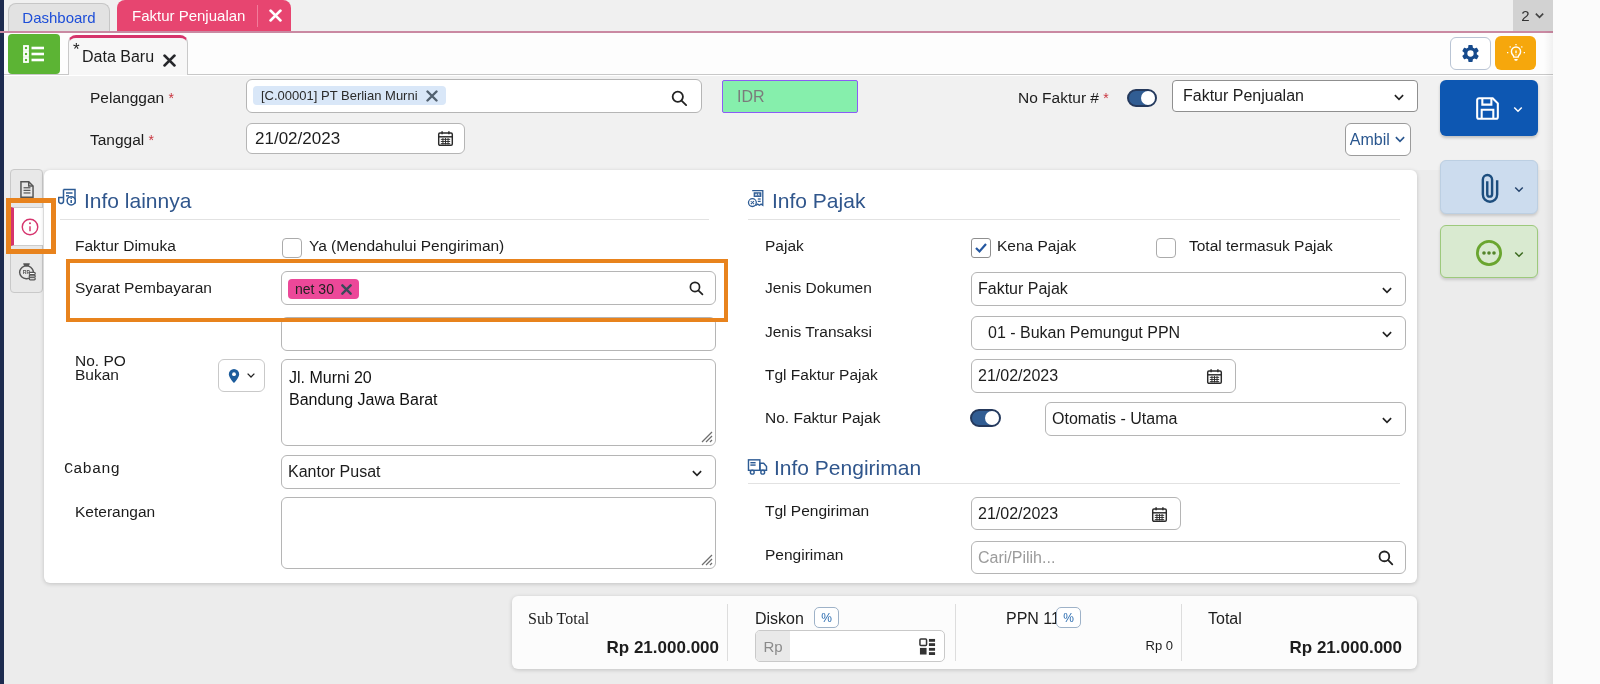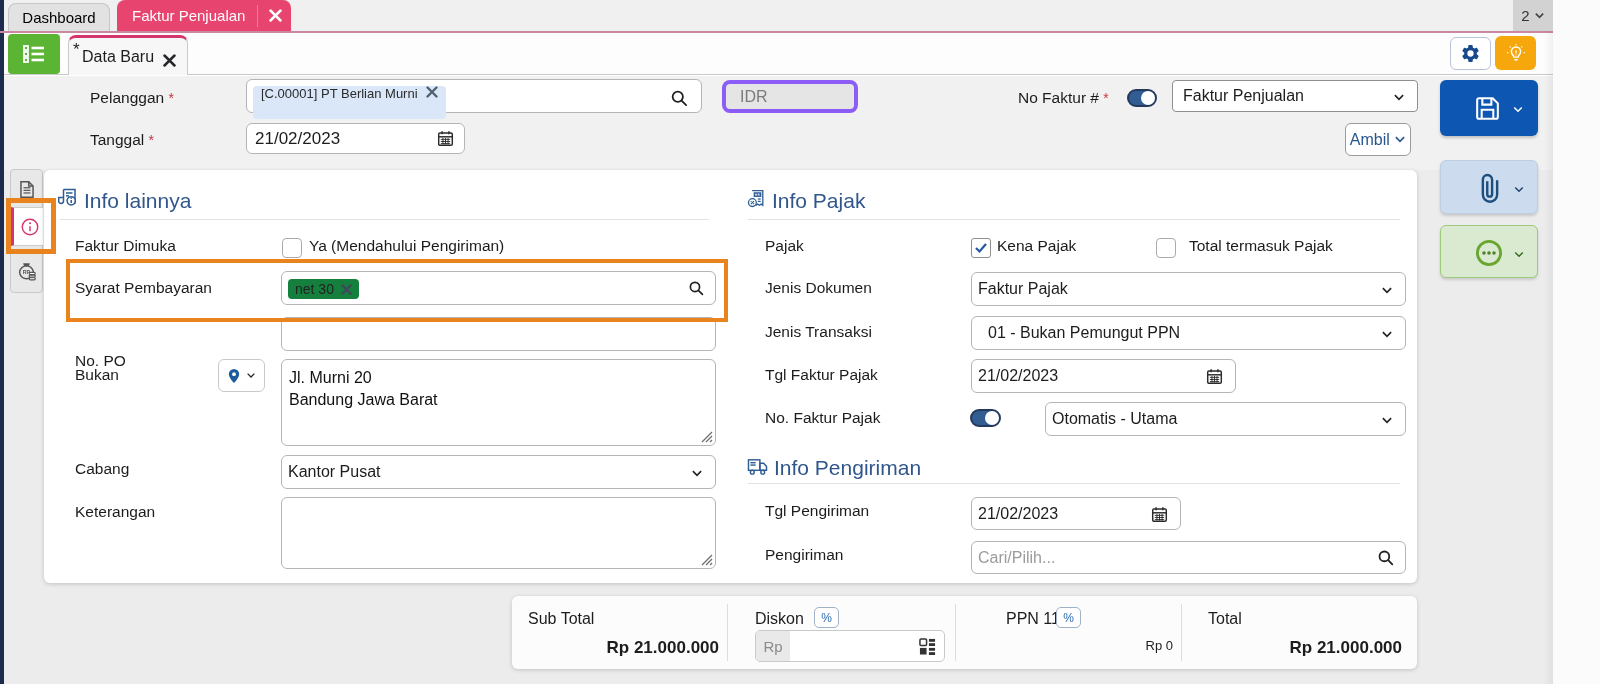--- a/index.html
+++ b/index.html
@@ -17,21 +17,21 @@
 
 <div class="abs" style="left:0;top:0;width:4px;height:684px;background:#1d2b4f;"></div>
 <div class="abs" style="left:4px;top:0;width:1549px;height:31px;background:#f0f0f0;"></div>
 <div class="abs" style="left:0;top:31px;width:1553px;height:2px;background:#ca89a2;"></div>
 <div class="abs" style="left:4px;top:33px;width:1549px;height:42px;background:#fdfdfd;border-bottom:1px solid #c8c8c8;"></div>
 <div class="abs" style="left:4px;top:76px;width:1549px;height:94px;background:#f1f1f1;"></div>
 <div class="abs" style="left:4px;top:170px;width:1549px;height:514px;background:#ececec;"></div>
 <div class="abs" style="left:1553px;top:0;width:47px;height:684px;background:#fbfbfb;"></div>
 <div class="abs" style="left:1544px;top:0;width:9px;height:684px;background:linear-gradient(to right, rgba(0,0,0,0), rgba(0,0,0,0.05));"></div>
 
-<div class="abs" style="left:8px;top:3px;width:102px;height:28px;background:#e2e2e2;border:1px solid #c6c6c6;border-bottom:none;border-radius:8px 8px 0 0;display:flex;align-items:center;justify-content:center;font-size:15px;color:#000000;">Dashboard</div>
+<div class="abs" style="left:8px;top:3px;width:102px;height:28px;background:#e2e2e2;border:1px solid #c6c6c6;border-bottom:none;border-radius:8px 8px 0 0;display:flex;align-items:center;justify-content:center;font-size:15px;color:#1d4ed8;">Dashboard</div>
 <div class="abs" style="left:117px;top:0;width:174px;height:31px;background:#e74570;border-radius:8px 8px 0 0;display:flex;align-items:center;color:#fff;font-size:15px;">
   <span style="padding-left:15px;">Faktur Penjualan</span>
   <span style="margin-left:12px;width:1px;height:22px;background:#f27c9b;"></span>
   <svg style="margin-left:11px;" width="13" height="13" viewBox="0 0 12 12">
       <path d="M1.5 1.5 L10.5 10.5 M10.5 1.5 L1.5 10.5" stroke="#fff" stroke-width="2.6" stroke-linecap="round"></path>
     </svg>
 </div>
 <div class="abs" style="left:1513px;top:0;width:40px;height:31px;background:#d2d2d2;display:flex;align-items:center;justify-content:center;font-size:15px;color:#333;">2&nbsp;<svg width="11" height="11" viewBox="0 0 12 12">
       <path d="M2 4 L6 8 L10 4" fill="none" stroke="#444" stroke-width="1.8"></path>
     </svg></div>
@@ -66,31 +66,31 @@
   <svg width="22" height="22" viewBox="0 0 24 24" fill="none" stroke="#fff" stroke-width="1.6">
     <path d="M12 5.5a5 5 0 0 1 5 5c0 1.8-1 3-1.8 3.9-.6.7-.9 1.3-.9 2.1h-4.6c0-.8-.3-1.4-.9-2.1C8 13.5 7 12.3 7 10.5a5 5 0 0 1 5-5z"></path>
     <path d="M10.2 18.5h3.6v.8a1.4 1.4 0 0 1-1.4 1.2h-.8a1.4 1.4 0 0 1-1.4-1.2z" fill="#fff" stroke="none"></path>
     <path d="M12 2.2v1.4 M5.1 4.9l1 1 M2.2 11.5h1.4 M21.8 11.5h-1.4 M18.9 4.9l-1 1" stroke-width="1.4"></path>
     <path d="M12 9.2v3 M12 13.6v.8" stroke-width="1.5"></path>
   </svg>
 </div>
 
 <span class="abs lbl" style="left:90px;top:89px;">Pelanggan <span class="req">*</span></span>
 <div class="abs inp" style="left:246px;top:79px;width:456px;height:34px;">
-  <div class="abs" style="left:6px;top:6px;height:33px;background:#d9e7f8;border-radius:4px;display:flex;align-items:flex-start;font-size:13px;color:#2b2b2b;padding:0 8px;">[C.00001] PT Berlian Murni
+  <div class="abs" style="left:6px;top:6px;height:19px;background:#d9e7f8;border-radius:4px;display:flex;align-items:center;font-size:13px;color:#2b2b2b;padding:0 8px;">[C.00001] PT Berlian Murni
     <svg style="margin-left:8px;" width="12" height="12" viewBox="0 0 12 12">
         <path d="M1.5 1.5 L10.5 10.5 M10.5 1.5 L1.5 10.5" stroke="#51606f" stroke-width="2.4" stroke-linecap="round"></path>
       </svg>
   </div>
   <svg class="abs" style="right:12px;top:9px;" width="19" height="19" viewBox="0 0 20 20">
       <circle cx="8.2" cy="8.2" r="5.4" fill="none" stroke="#222" stroke-width="1.9"></circle>
       <line x1="12.4" y1="12.4" x2="17" y2="17" stroke="#222" stroke-width="1.9" stroke-linecap="round"></line>
     </svg>
 </div>
-<div class="abs" style="left:722px;top:80px;width:136px;height:33px;background:#e5e5e5;border:4px solid #8b5cf6;border-radius:8px;font-size:16px;color:#7b7b7b;display:flex;align-items:center;padding-left:14px;">IDR</div>
+<div class="abs" style="left:722px;top:80px;width:136px;height:33px;background:#86efac;border:1px solid #8b5cf6;border-radius:2px;font-size:16px;color:#7b7b7b;display:flex;align-items:center;padding-left:14px;">IDR</div>
 <span class="abs lbl" style="left:1018px;top:89px;">No Faktur # <span class="req">*</span></span>
 <div class="abs" style="left:1127px;top:89px;width:30px;height:18px;background:#315d93;border:2px solid #25395c;border-radius:10px;">
   <div class="abs" style="right:0px;top:0px;width:14px;height:14px;background:#fff;border-radius:50%;"></div>
 </div>
 <div class="abs sel" style="left:1172px;top:80px;width:246px;height:32px;display:flex;align-items:center;padding-left:10px;font-size:16px;">Faktur Penjualan
   <svg class="abs" style="right:12px;top:11px;" width="12" height="11" viewBox="0 0 12 12">
       <path d="M1.5 3.5 L6 8 L10.5 3.5" fill="none" stroke="#222" stroke-width="1.8"></path>
     </svg>
 </div>
 <span class="abs lbl" style="left:90px;top:131px;">Tanggal <span class="req">*</span></span>
@@ -191,21 +191,21 @@
   </svg>
 <span class="abs hdr" style="left:84px;top:189px;">Info lainnya</span>
 <div class="abs" style="left:60px;top:219px;width:649px;height:1px;background:#e2e2e2;"></div>
 
 <span class="abs lbl" style="left:75px;top:237px;">Faktur Dimuka</span>
 <div class="abs" style="left:282px;top:238px;width:20px;height:20px;background:#fff;border:1px solid #ababab;border-radius:4px;"></div>
 <span class="abs lbl" style="left:309px;top:237px;">Ya (Mendahului Pengiriman)</span>
 
 <span class="abs lbl" style="left:75px;top:279px;">Syarat Pembayaran</span>
 <div class="abs inp" style="left:281px;top:271px;width:435px;height:34px;">
-  <div class="abs" style="left:6px;top:7px;height:20px;background:#15803d;border-radius:4px;display:flex;align-items:center;font-size:14px;color:#222;padding:0 7px;">net 30
+  <div class="abs" style="left:6px;top:7px;height:20px;background:#ec4899;border-radius:4px;display:flex;align-items:center;font-size:14px;color:#222;padding:0 7px;">net 30
     <svg style="margin-left:7px;" width="11" height="11" viewBox="0 0 12 12">
         <path d="M1.5 1.5 L10.5 10.5 M10.5 1.5 L1.5 10.5" stroke="#3c4a5a" stroke-width="2.6" stroke-linecap="round"></path>
       </svg>
   </div>
   <svg class="abs" style="right:10px;top:8px;" width="17" height="17" viewBox="0 0 20 20">
       <circle cx="8.2" cy="8.2" r="5.4" fill="none" stroke="#222" stroke-width="2"></circle>
       <line x1="12.4" y1="12.4" x2="17" y2="17" stroke="#222" stroke-width="2" stroke-linecap="round"></line>
     </svg>
 </div>
 
@@ -225,21 +225,21 @@
 <div class="abs inp" style="left:281px;top:359px;width:435px;height:87px;font-size:16px;color:#111;padding:7px 0 0 7px;line-height:22px;">Jl. Murni 20<br>Bandung Jawa Barat
   <svg class="abs" style="right:2px;bottom:2px;" width="13" height="13" viewBox="0 0 13 13">
       <g stroke="#6e6e6e" stroke-width="1.3">
         <line x1="2" y1="12" x2="12" y2="2"></line>
         <line x1="6" y1="12" x2="12" y2="6"></line>
         <line x1="10" y1="12" x2="12" y2="10"></line>
       </g>
     </svg>
 </div>
 
-<span class="abs lbl" style="left:75px;top:460px;">Cabang</span>
+<span class="abs lbl" style="left:64px;top:460px;font-family:Liberation Mono, monospace;">Cabang</span>
 <div class="abs sel" style="left:281px;top:455px;width:435px;height:34px;border-color:#b5b5b5;border-radius:6px;display:flex;align-items:center;padding-left:6px;font-size:16px;">Kantor Pusat
   <svg class="abs" style="right:12px;top:12px;" width="12" height="11" viewBox="0 0 12 12">
       <path d="M1.5 3.5 L6 8 L10.5 3.5" fill="none" stroke="#222" stroke-width="1.8"></path>
     </svg>
 </div>
 
 <span class="abs lbl" style="left:75px;top:503px;">Keterangan</span>
 <div class="abs inp" style="left:281px;top:497px;width:435px;height:72px;">
   <svg class="abs" style="right:2px;bottom:2px;" width="13" height="13" viewBox="0 0 13 13">
       <g stroke="#6e6e6e" stroke-width="1.3">
@@ -353,21 +353,21 @@
     </svg>
 </div>
 
 <div class="abs" style="left:6px;top:198px;width:50px;height:56px;border:5px solid #e8831d;"></div>
 <div class="abs" style="left:66px;top:259px;width:662px;height:63px;border:4px solid #e8831d;"></div>
 
 <div class="abs" style="left:512px;top:596px;width:905px;height:73px;background:#fcfcfc;border-radius:6px;box-shadow:0 1px 4px rgba(0,0,0,0.18);">
   <div class="abs" style="left:215px;top:8px;width:1px;height:57px;background:#ddd;"></div>
   <div class="abs" style="left:443px;top:8px;width:1px;height:57px;background:#ddd;"></div>
   <div class="abs" style="left:669px;top:8px;width:1px;height:57px;background:#ddd;"></div>
-  <span class="abs" style="left:16px;top:14px;font-size:16px;">Sub Total</span>
+  <span class="abs" style="left:16px;top:14px;font-size:16px;font-family:Liberation Serif, serif;">Sub Total</span>
   <span class="abs" style="right:698px;top:42px;font-size:17px;font-weight:bold;">Rp 21.000.000</span>
   <span class="abs" style="left:243px;top:14px;font-size:16px;">Diskon</span>
   <div class="abs" style="left:302px;top:11px;width:25px;height:21px;border:1px solid #9eb2c8;border-radius:5px;background:#fff;font-size:12px;color:#2b6cb0;display:flex;align-items:center;justify-content:center;">%</div>
   <div class="abs" style="left:243px;top:34px;width:190px;height:32px;background:#fff;border:1px solid #c9c9c9;border-radius:5px;overflow:hidden;">
     <div class="abs" style="left:0;top:0;width:34px;height:100%;background:#e9e9e9;font-size:15px;color:#8a8a8a;display:flex;align-items:center;justify-content:center;">Rp</div>
     <svg class="abs" style="right:8px;top:7px;" width="17" height="17" viewBox="0 0 18 18" fill="#333">
         <rect x="1" y="1" width="7" height="7" rx="1" fill="none" stroke="#333" stroke-width="1.6"></rect>
         <rect x="10.5" y="1" width="6.5" height="3"></rect>
         <rect x="10.5" y="5.5" width="6.5" height="3"></rect>
         <rect x="1" y="10.5" width="7" height="7"></rect>

